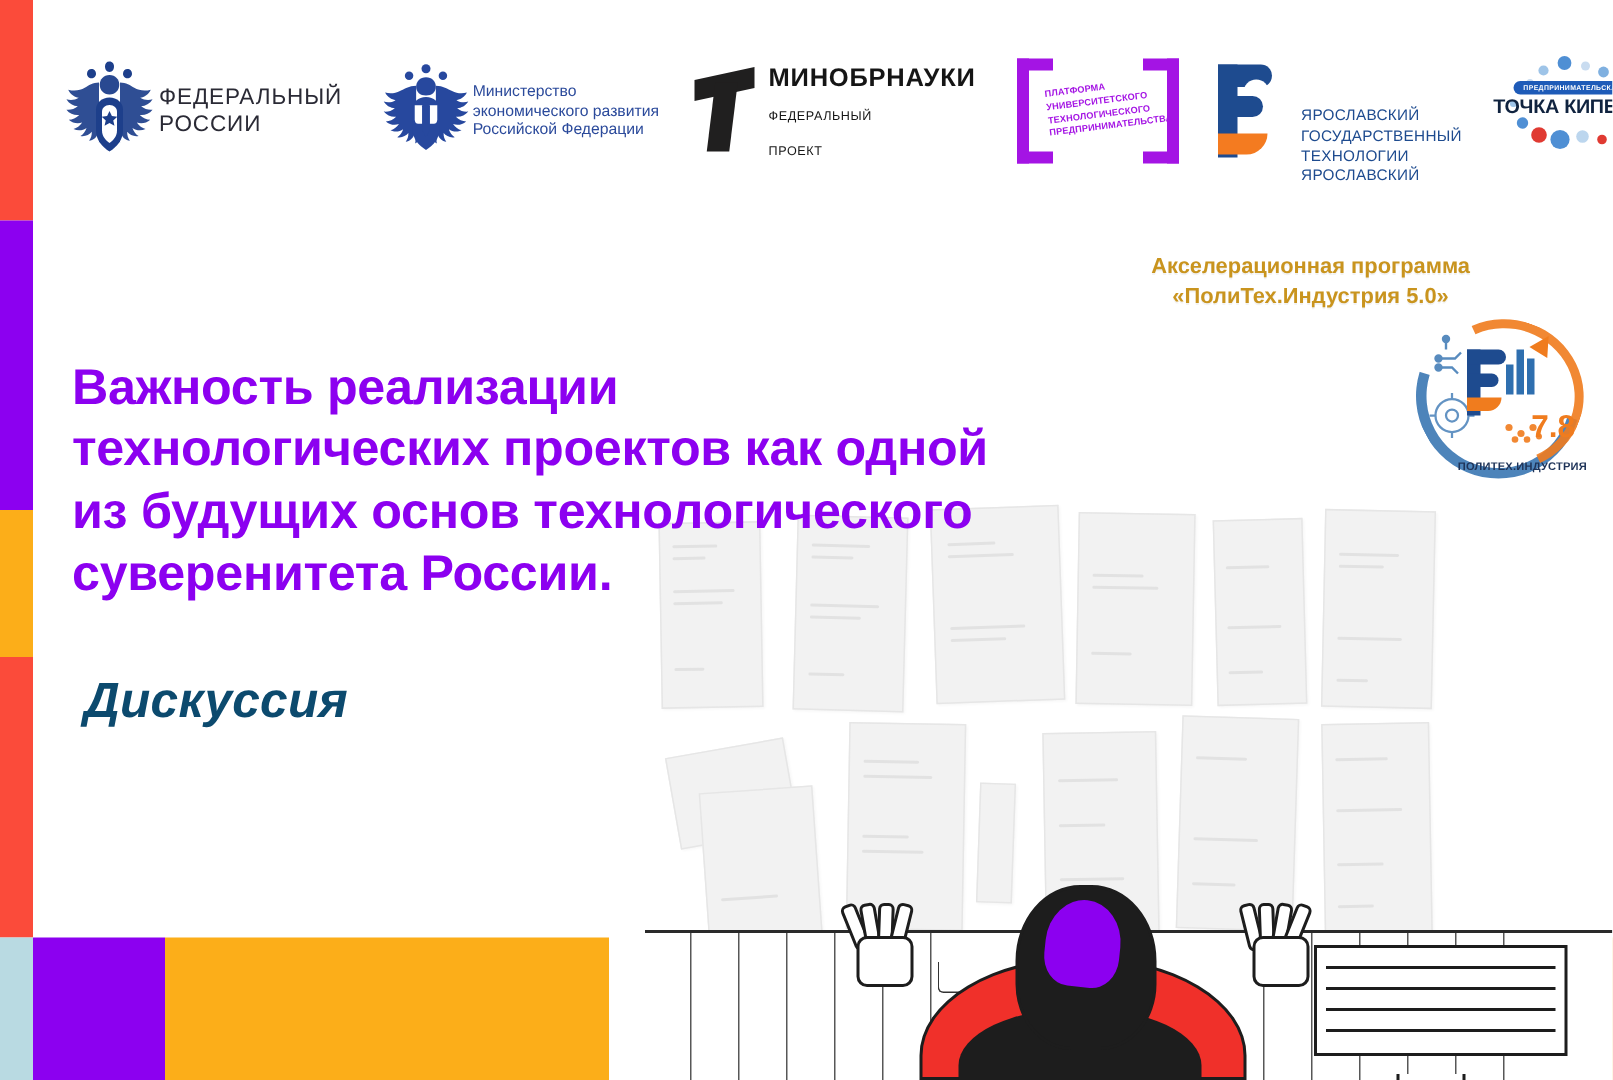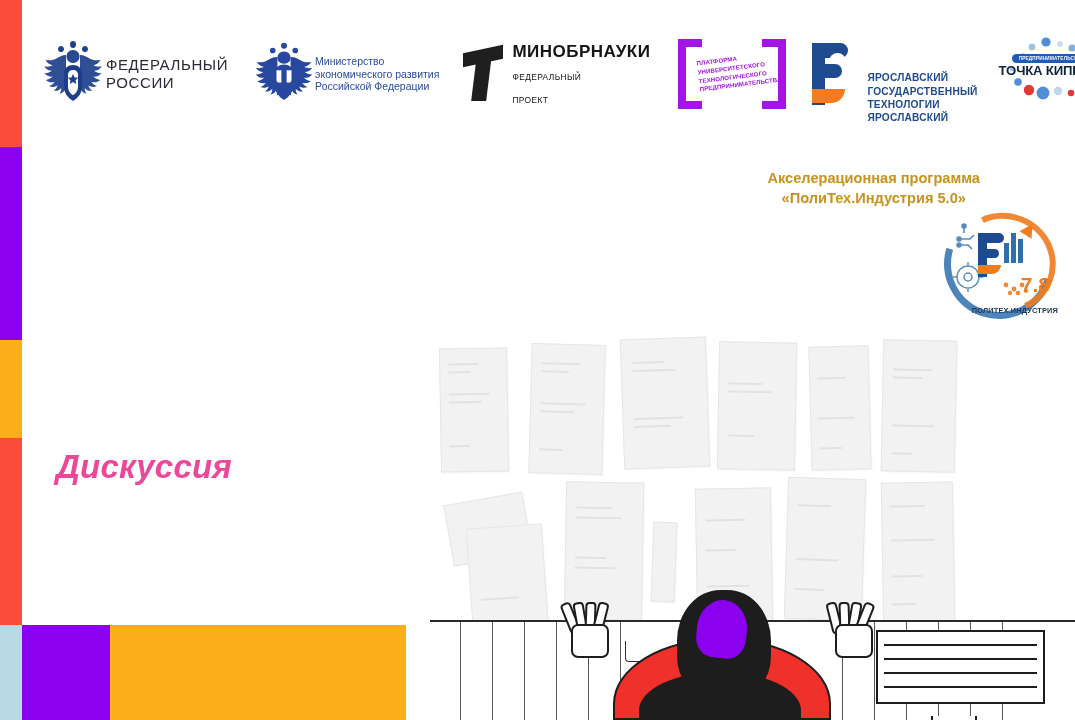--- a/index.html
+++ b/index.html
@@ -68,21 +68,21 @@
   }
 
   
   .l-ystu{margin-left:26px;display:flex;align-items:center;}
   .ystu-mark{width:46px;height:62px;position:relative;flex:0 0 auto;}
   .ystu-mark .stem{position:absolute;left:0;top:0;width:13px;height:62px;background:#1E4B8F;}
   .ystu-mark .arm1{position:absolute;left:0;top:0;width:36px;height:15px;background:#1E4B8F;border-top-right-radius:15px;border-bottom-right-radius:15px;}
   .ystu-mark .arm2{position:absolute;left:0;top:21px;width:30px;height:14px;background:#1E4B8F;border-top-right-radius:14px;border-bottom-right-radius:14px;}
   .ystu-mark .arm3{position:absolute;left:0;top:46px;width:33px;height:14px;background:#F47B20;border-bottom-right-radius:14px;}
   .ystu-mark .dotc{position:absolute;left:17px;top:10px;width:17px;height:17px;border-radius:50%;background:#fff;}
-  .ystu-txt{margin-left:9px;font-size:10.2px;font-weight:bold;color:#1E4B8F;line-height:1.32;letter-spacing:.2px;margin-top:48px;}
+  .ystu-txt{margin-left:9px;font-size:10.2px;font-weight:normal;color:#1E4B8F;line-height:1.32;letter-spacing:.2px;margin-top:48px;}
 
   
   .l-tk{margin-left:20px;position:relative;width:112px;height:78px;}
   .tk-badge{
     position:absolute;left:14px;top:19px;
     background:#1E5BB8;color:#fff;border-radius:9px;
     font-size:4.6px;font-weight:bold;letter-spacing:.25px;
     padding:2px 7px;white-space:nowrap;
   }
   .tk-main{position:absolute;left:0;top:28px;width:112px;text-align:center;font-size:13.2px;font-weight:bold;color:#10233F;letter-spacing:-.2px;}
@@ -121,21 +121,21 @@
 
   
   .title{
     position:absolute;left:48px;top:238px;width:820px;
     color:#8C00F0;font-weight:bold;font-size:33.5px;line-height:1.235;
     letter-spacing:-.2px;white-space:pre-line;
     z-index:6;
   }
   .subtitle{
     position:absolute;left:56px;top:448px;
-    color:#ec4899;font-weight:bold;font-style:italic;font-size:33px;
+    color:#0c4a6e;font-weight:bold;font-style:italic;font-size:33px;
     letter-spacing:.2px;z-index:6;
   }
 
   
   .illus{position:absolute;left:430px;top:330px;width:645px;height:390px;z-index:2;}
   .paper{position:absolute;background:#f2f2f2;border:1px solid #e6e6e6;box-shadow:1px 1px 2px rgba(0,0,0,.035);}
   .paper i{position:absolute;left:12%;height:2px;background:#e2e2e2;display:block;border-radius:1px;}
   .desk{position:absolute;left:0;bottom:0;width:645px;height:98px;background:#fff;border-top:2px solid #2a2a2a;}
   .plank{position:absolute;top:0;width:1px;height:98px;background:#3a3a3a;opacity:.85;}
   .person{position:absolute;left:175px;bottom:0;width:230px;height:128px;}
@@ -421,20 +421,24 @@
         <div class="fng" style="left:32px;transform:rotate(22deg)"></div>
         <div class="palm"></div>
       </div>
       <div class="shoulders"></div>
       <div class="shoulders-dark"></div>
       <div class="head"></div>
       <div class="hairhl"></div>
     </div>
   </div>
 
+  <div class="title">Важность реализации
+технологических проектов как одной
+из будущих основ технологического
+суверенитета России.</div>
   <div class="subtitle">Дискуссия</div>
 
   <div class="bottomstrip">
     <div class="bs bs-blue"></div>
     <div class="bs bs-purple"></div>
     <div class="bs bs-orange"></div>
     <div class="bs bs-orange-right"></div>
   </div>
 
 </div>

